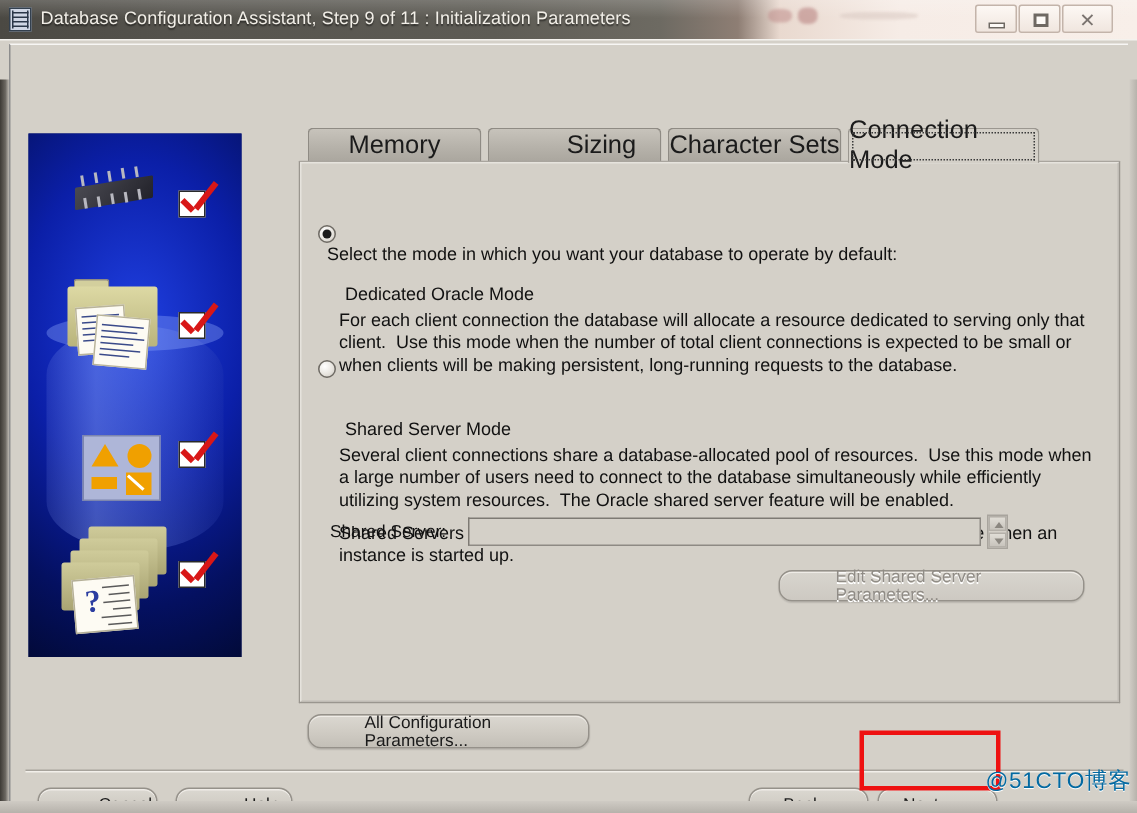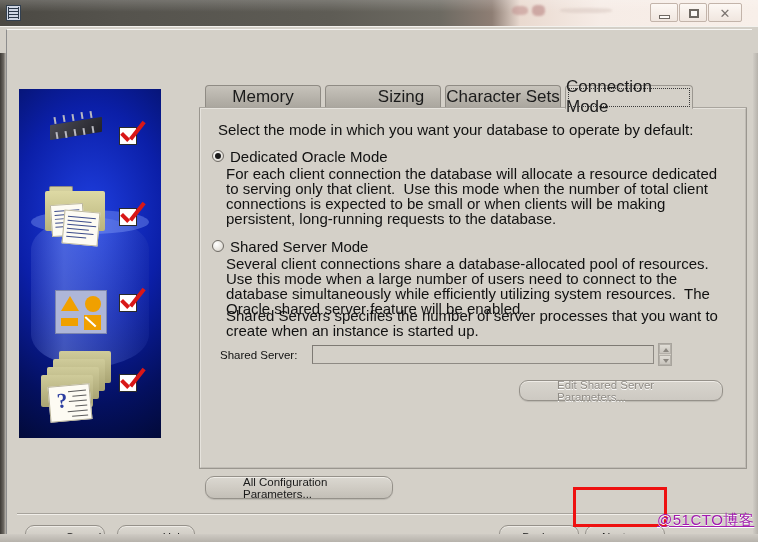--- a/index.html
+++ b/index.html
@@ -407,24 +407,25 @@
     left: 0; top: 0; right: 0; bottom: 0;
     border: 1px solid #e6e3dd;
     border-right-color: #c0bcb5;
     border-bottom-color: #c0bcb5;
     box-sizing: border-box;
     pointer-events: none;
   }
 
   .ctext {
     position: absolute;
-    font-size: 15px;
+    font-size: 12px;
     color: #111111;
     line-height: 15px;
     white-space: pre-wrap;
+    margin-top: 40px;
   }
 
   #intro-text   { left: 18px; top: 14px; width: 510px; }
   #radio-ded    { left: 12px; top: 42px; }
   #label-ded    { left: 30px; top: 41px; }
   #desc-ded     { left: 26px; top: 58px; width: 500px; }
   #radio-shr    { left: 12px; top: 132px; }
   #label-shr    { left: 30px; top: 131px; }
   #desc-shr     { left: 26px; top: 148px; width: 502px; }
   #desc-shr2    { left: 26px; top: 200px; width: 502px; }
@@ -568,27 +569,26 @@
     box-sizing: border-box;
     pointer-events: none;
     z-index: 20;
   }
 
   
   #watermark {
     position: absolute;
     left: 657px; top: 511px;
     font-size: 15px;
-    color: #a21caf;
+    color: #0369a1;
     font-family: "Liberation Sans", sans-serif;
     letter-spacing: 0.5px;
     text-shadow: 0 1px 0 #ffffff;
     z-index: 25;
     white-space: nowrap;
-    text-decoration: underline;
   }
 
   
   #frame-left {
     position: absolute;
     left: 0; top: 26px;
     width: 6px; height: 516px;
     background: linear-gradient(to right, #3d3a35, #6b6761 60%, #bdb9b2);
   }
   #frame-bottom {
@@ -614,20 +614,21 @@
 
     <div id="app-icon">
       <div class="side" style="left:1px;"></div>
       <div class="side" style="left:11px;"></div>
       <div class="row" style="top:2px;"></div>
       <div class="row" style="top:5px;"></div>
       <div class="row" style="top:8px;"></div>
       <div class="row" style="top:11px;"></div>
     </div>
 
+    <div id="title-text">Database Configuration Assistant, Step 9 of 11 : Initialization Parameters</div>
 
     <div id="title-ghost">
       <div class="blotch" style="left:4px;  top:2px;  width:16px; height:9px;"></div>
       <div class="blotch" style="left:24px; top:1px;  width:13px; height:11px; background:#b57d7c;"></div>
       <div class="blotch" style="left:52px; top:4px;  width:52px; height:5px; background:#d9c9c2;"></div>
     </div>
 
     <div class="winbtn" id="btn-min">
       <div class="bar"></div>
     </div>

